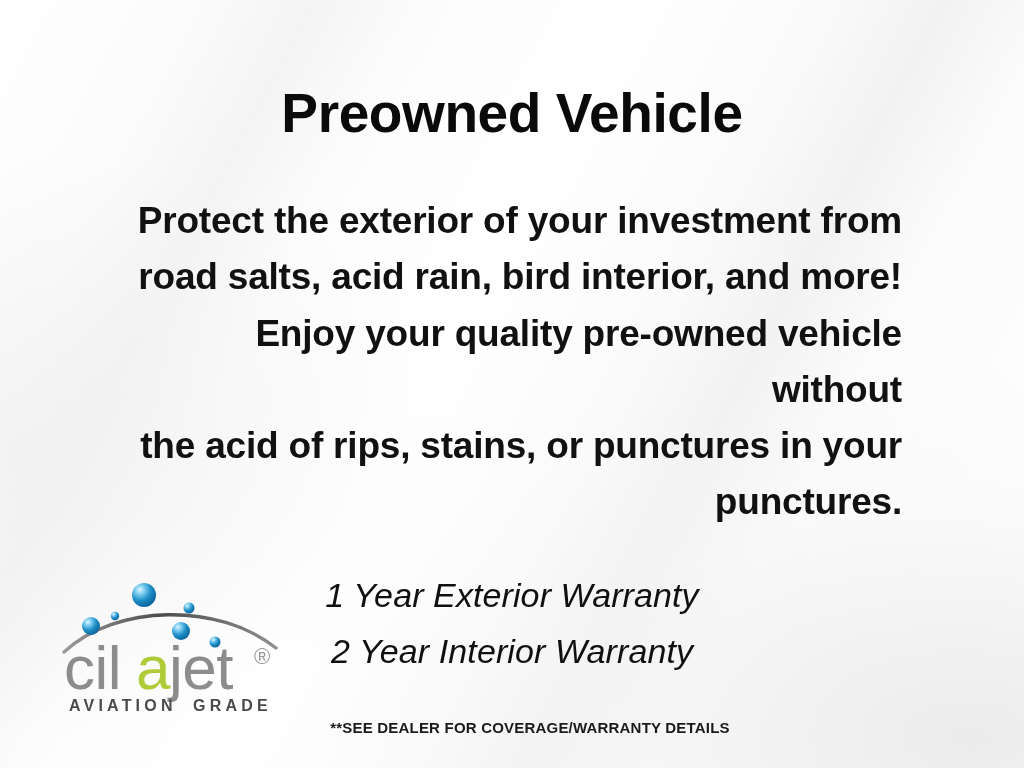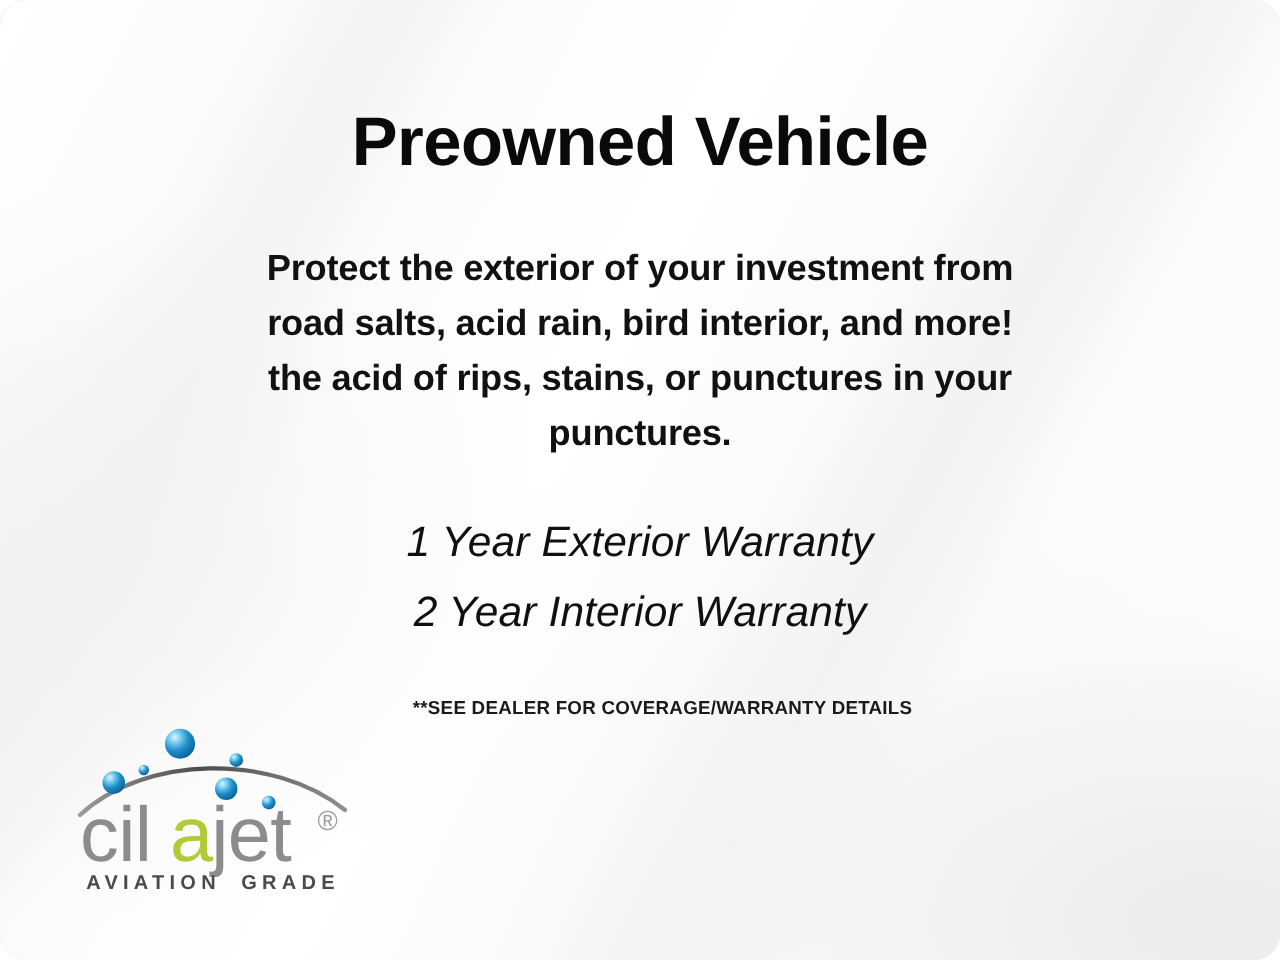--- a/index.html
+++ b/index.html
@@ -12,21 +12,20 @@
     background: #ffffff;
   }
 
   .slide {
     position: relative;
     width: 1024px;
     height: 768px;
     background: #c4b5fd;
     font-family: "Liberation Sans", sans-serif;
     overflow: hidden;
-    border-radius: 21px;
   }
 
   
   .bg-art {
     position: absolute;
     inset: 0;
     width: 1024px;
     height: 768px;
     z-index: 0;
     pointer-events: none;
@@ -75,24 +74,24 @@
     font-size: 55px;
     line-height: 1.44;
     letter-spacing: -0.4px;
     color: #0a0a0a;
   }
   .headline .hl-line { display: block; }
 
   .body-copy {
     width: 780px;
     margin-top: 40px;
-    text-align: center;
+    text-align: right;
     font-family: "Liberation Sans Narrow", "Liberation Sans", sans-serif;
     font-weight: 700;
-    font-size: 29px;
+    font-size: 37px;
     line-height: 1.52;
     letter-spacing: -0.2px;
     color: #111111;
   }
   .body-copy .bc-line { display: block; }
 
   .warranties {
     width: 780px;
     margin-top: 36px;
     text-align: center;
@@ -184,20 +183,21 @@
 
   <div class="content">
 
     <h1 class="headline">
       <span class="hl-line">Preowned Vehicle</span>
     </h1>
 
     <p class="body-copy">
       <span class="bc-line">Protect the exterior of your investment from</span>
       <span class="bc-line">road salts, acid rain, bird interior, and more!</span>
+      <span class="bc-line">Enjoy your quality pre-owned vehicle without</span>
       <span class="bc-line">the acid of rips, stains, or punctures in your</span>
       <span class="bc-line">punctures.</span>
     </p>
 
     <p class="warranties">
       <span class="w-line">1 Year Exterior Warranty</span>
       <span class="w-line">2 Year Interior Warranty</span>
     </p>
 
     <p class="disclaimer">**SEE DEALER FOR COVERAGE/WARRANTY DETAILS</p>

